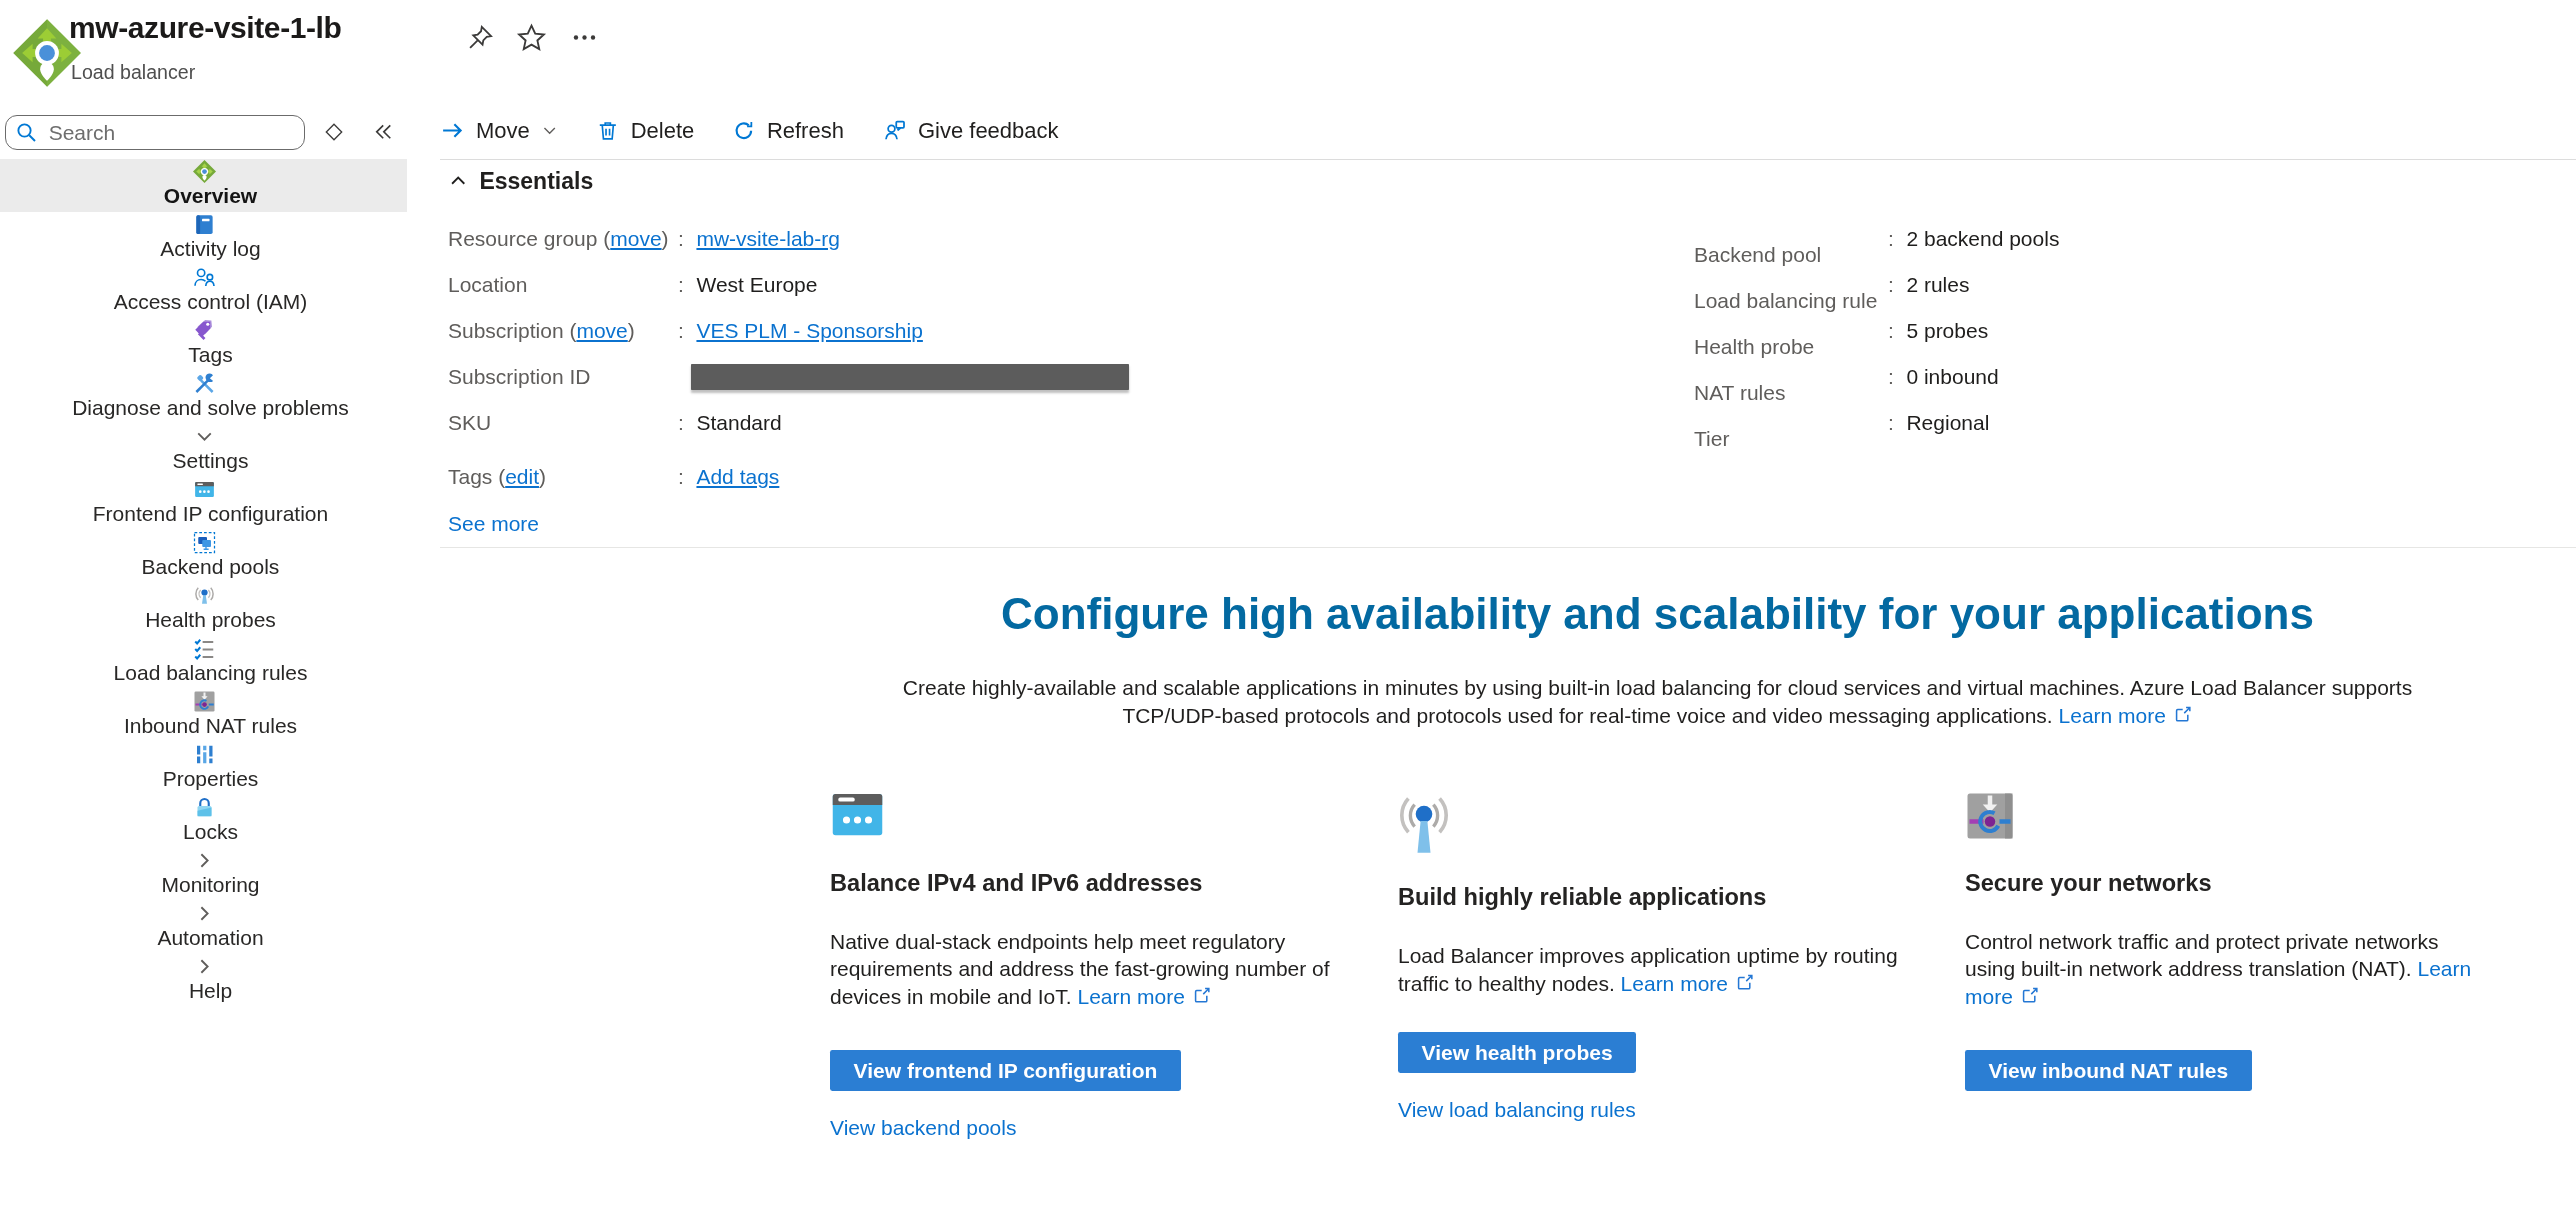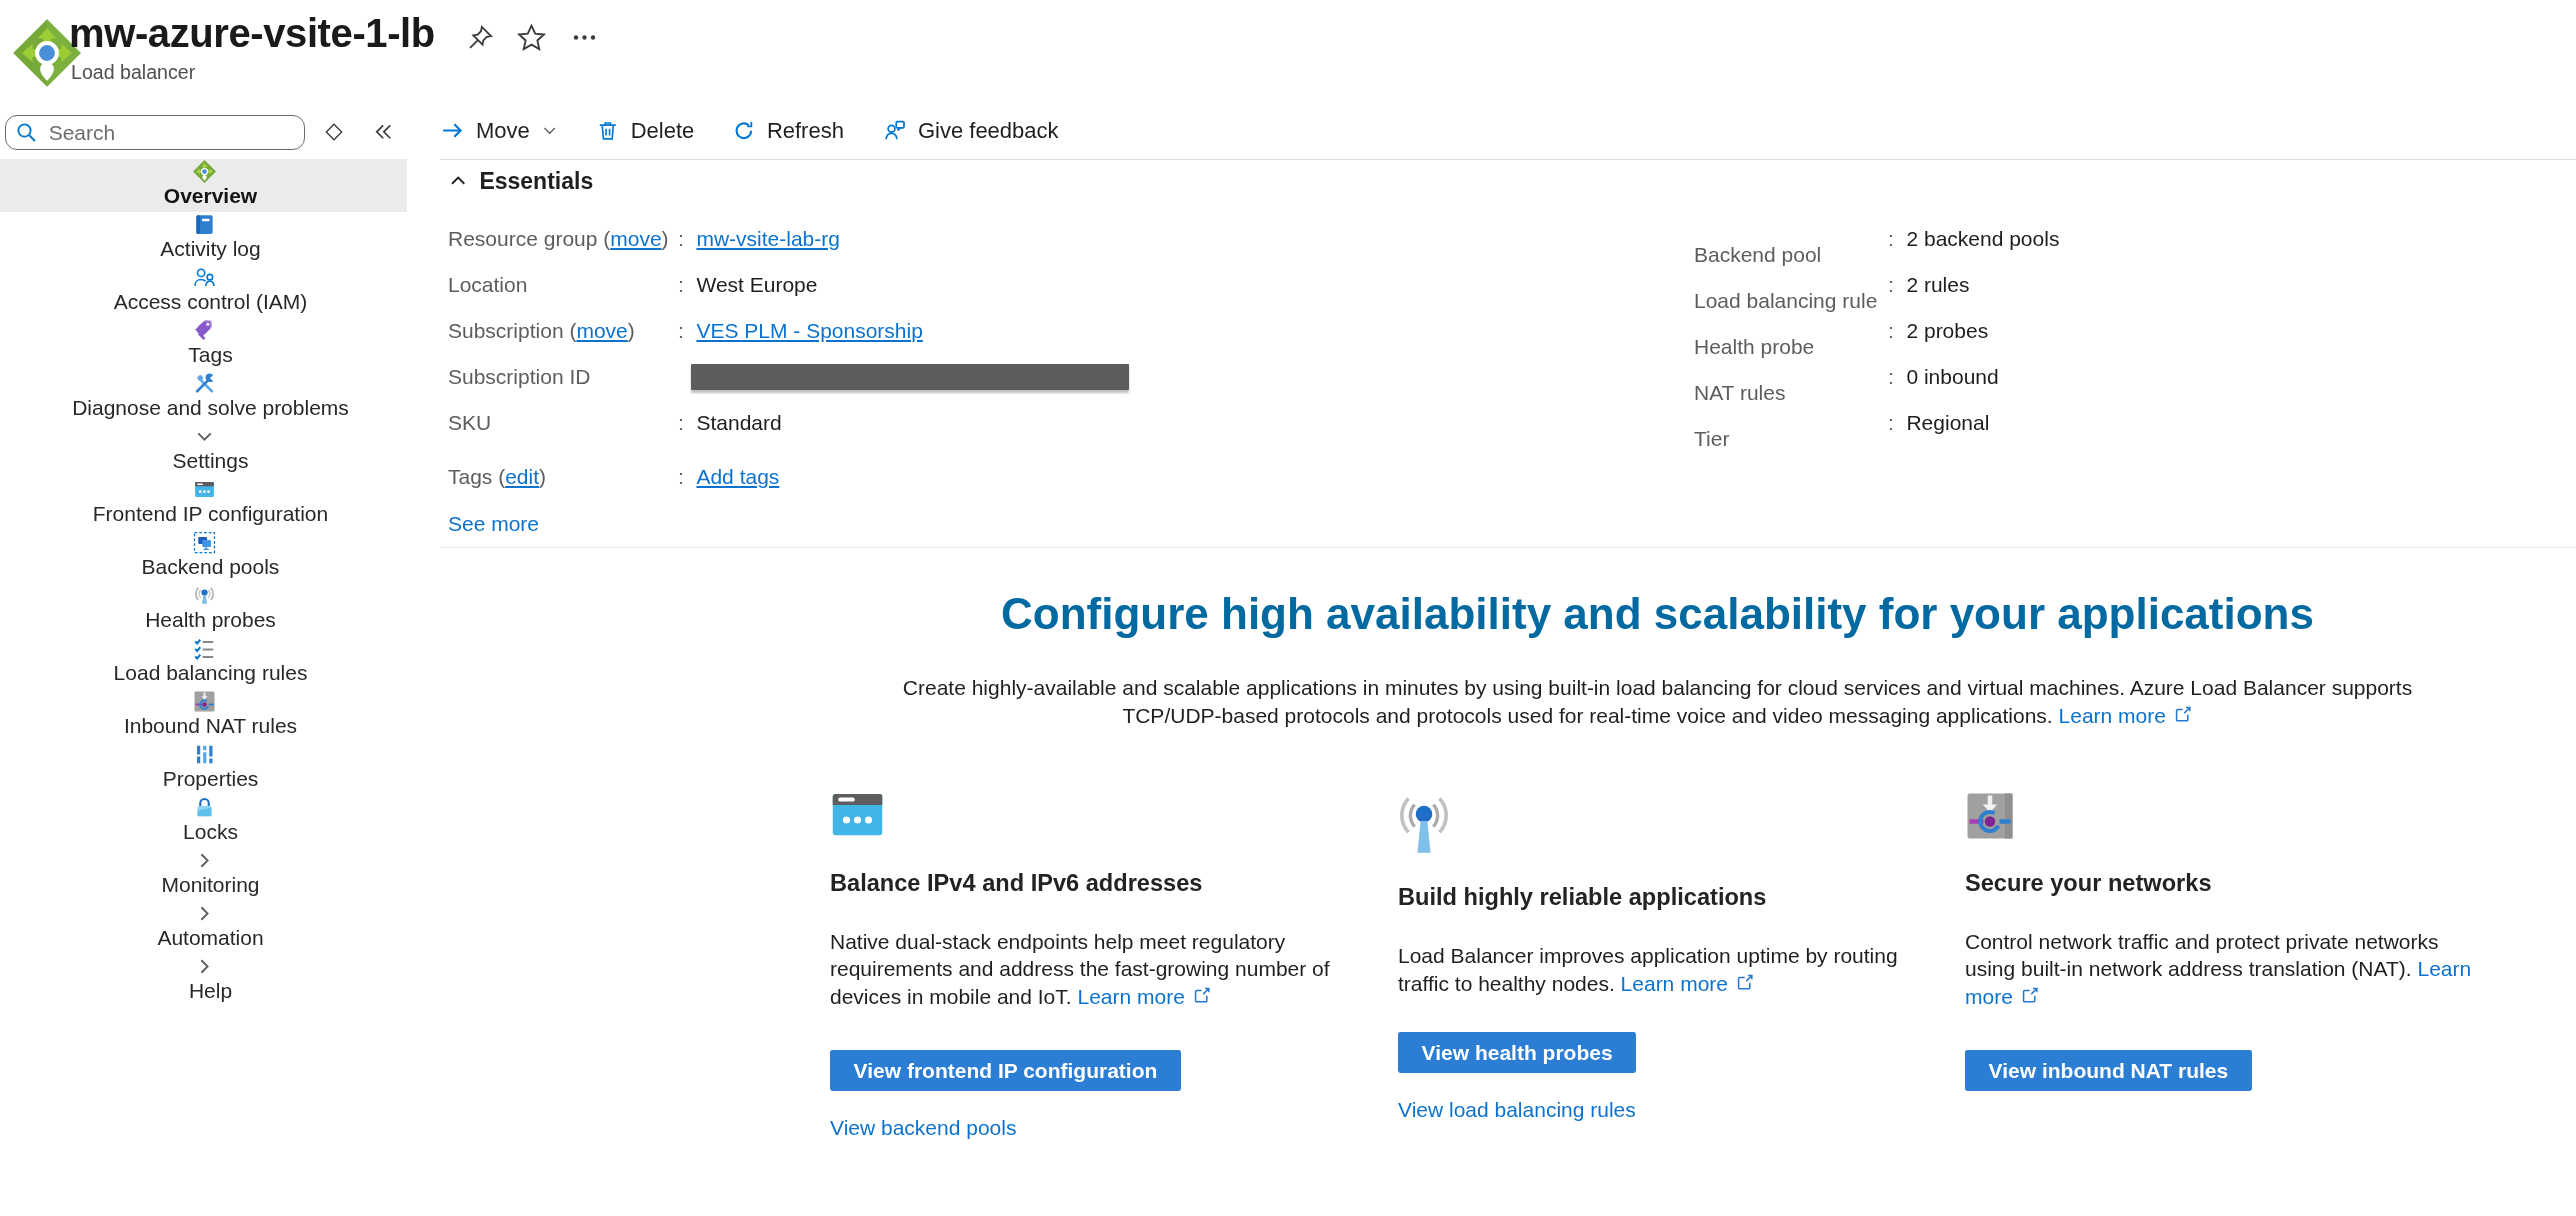--- a/index.html
+++ b/index.html
@@ -3,21 +3,21 @@
 <meta charset="utf-8">
 <style>
   html,body{margin:0;padding:0;}
   body{
     width:2576px;height:1216px;position:relative;background:#fff;
     font-family:"Liberation Sans", sans-serif;color:#201f1e;overflow:hidden;
   }
   a{text-decoration:none;cursor:pointer;}
   
   .hdr-icon{position:absolute;left:11px;top:17.3px;width:72px;height:72px;}
-  .hdr-title{position:absolute;left:69px;top:11px;font-size:40px;font-weight:700;color:#1b1a19;letter-spacing:-0.4px;}
+  .hdr-title{position:absolute;left:69px;top:11px;font-size:30px;font-weight:700;color:#1b1a19;letter-spacing:-0.4px;}
   .hdr-sub{position:absolute;left:71px;top:61px;font-size:19.6px;color:#4f4f4f;}
   .hdr-act{position:absolute;top:20.4px;width:35px;height:35px;display:flex;align-items:center;justify-content:center;cursor:pointer;}
   
   .divider-top{position:absolute;left:440px;right:0;top:159px;height:0.8px;background:#dcdcdc;}
   
   .sb-search{position:absolute;left:4.7px;top:115px;width:300px;height:35px;border:1.6px solid #6b6b6b;border-radius:12px;box-sizing:border-box;background:#fff;}
   .sb-search input{position:absolute;left:41px;top:0;width:251px;height:31px;border:none;outline:none;font-size:21px;font-family:"Liberation Sans",sans-serif;color:#201f1e;background:transparent;}
   .sb-search input::placeholder{color:#6e6e6e;}
   .sb-search .mag{position:absolute;left:7.9px;top:3.9px;}
   .sb-topico{position:absolute;top:116px;width:35px;height:31px;display:flex;align-items:center;justify-content:center;cursor:pointer;}
@@ -378,21 +378,21 @@
     <span class="ess-val">2 backend pools</span>
   </div>
   <div class="ess-row">
     <span class="ess-label">Load balancing rule</span>
       <span class="ess-colon">:</span>
     <span class="ess-val">2 rules</span>
   </div>
   <div class="ess-row">
     <span class="ess-label">Health probe</span>
       <span class="ess-colon">:</span>
-    <span class="ess-val">2 probes</span>
+    <span class="ess-val">5 probes</span>
   </div>
   <div class="ess-row">
     <span class="ess-label">NAT rules</span>
       <span class="ess-colon">:</span>
     <span class="ess-val">0 inbound</span>
   </div>
   <div class="ess-row">
     <span class="ess-label">Tier</span>
       <span class="ess-colon">:</span>
     <span class="ess-val">Regional</span>

